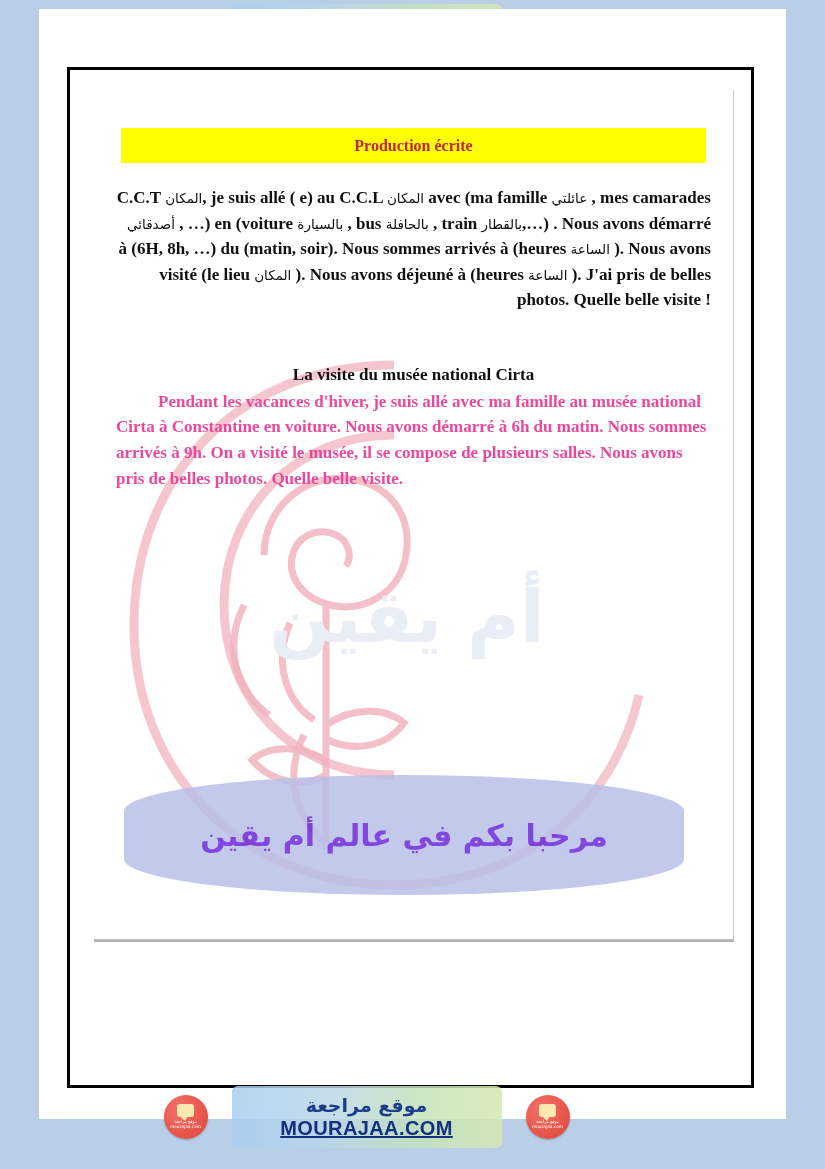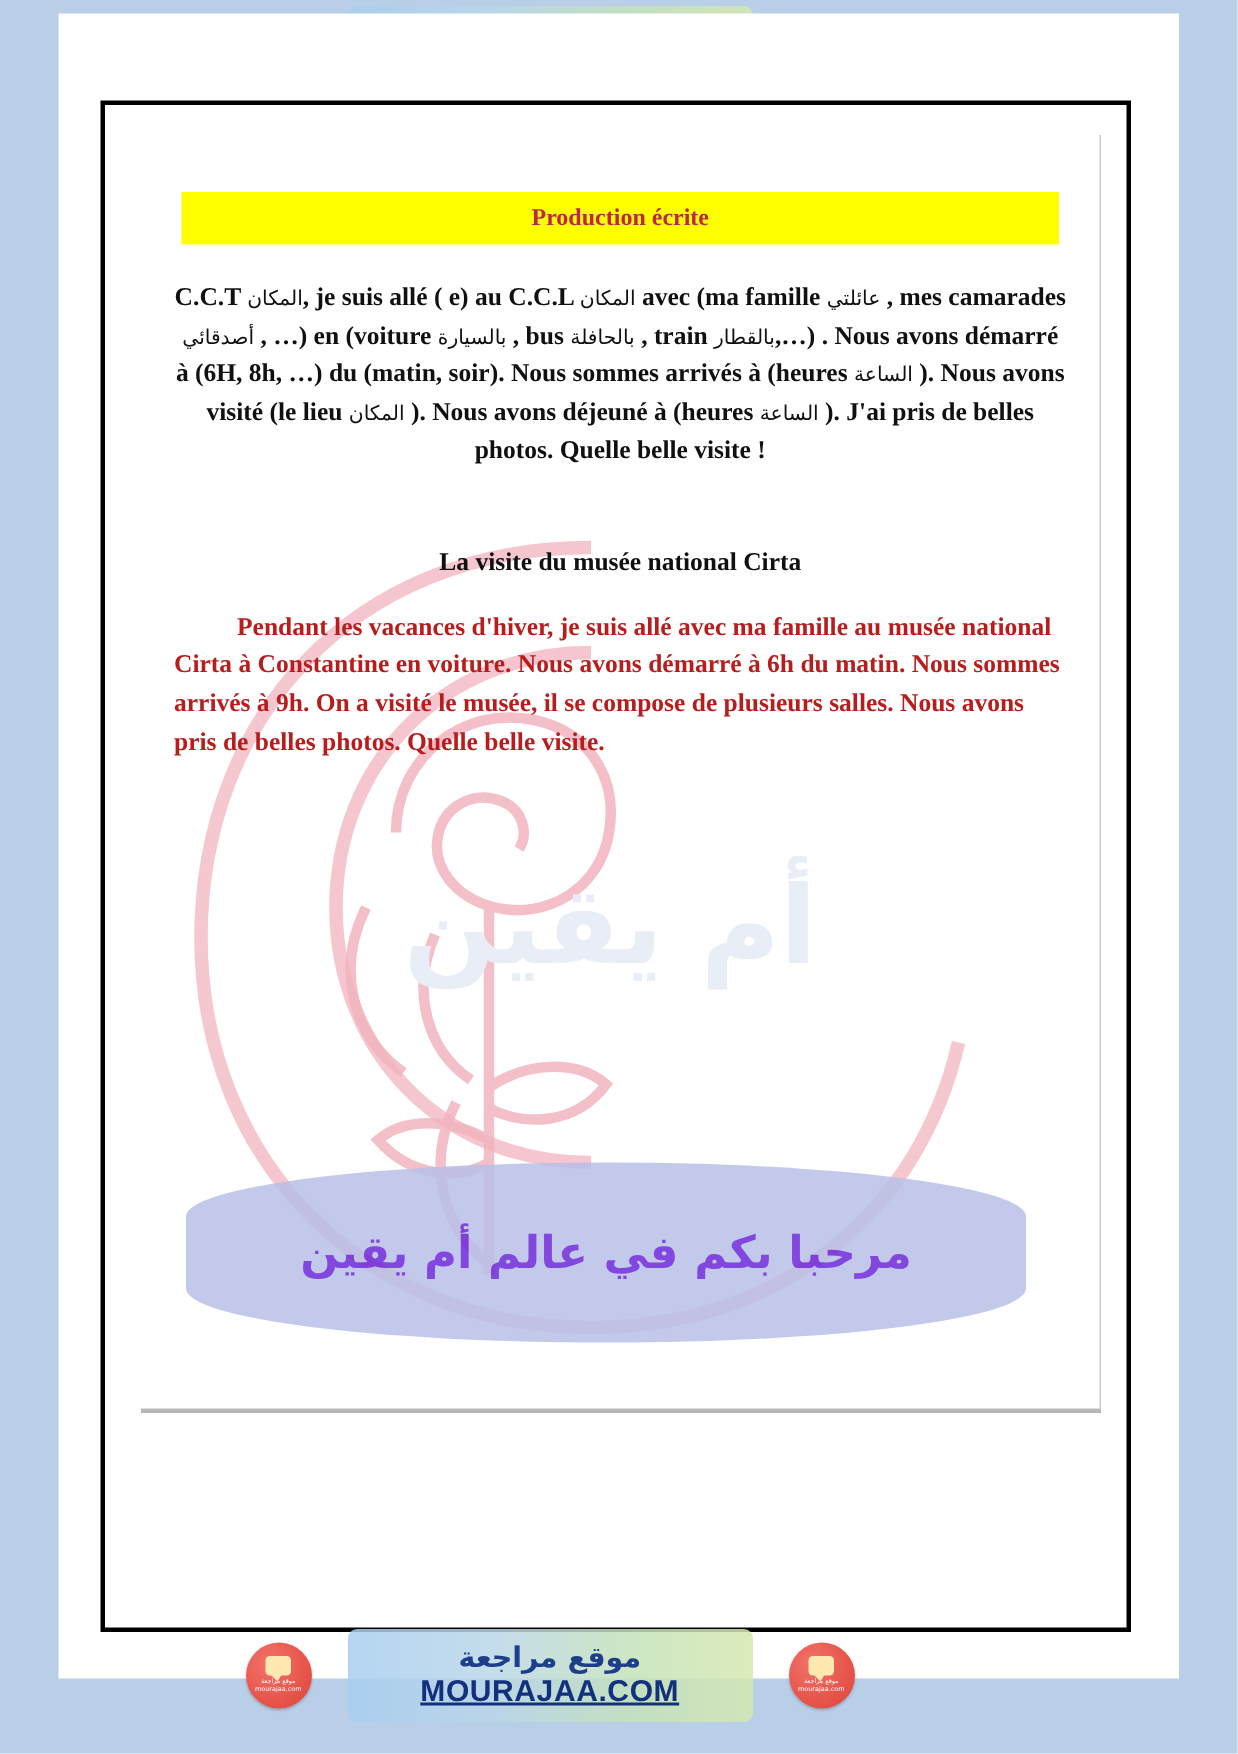--- a/index.html
+++ b/index.html
@@ -202,45 +202,45 @@
     color: #c0264a;
   }
 
   
   .para {
     font-family: "Liberation Serif", serif;
     font-weight: bold;
     font-size: 17px;
     line-height: 1.5;
     color: #101010;
-    text-align: center;
+    text-align: right;
     margin: 0 0 10px 0;
   }
   .ar {
     font-family: "DejaVu Sans", sans-serif;
     font-size: 13.5px;
     font-weight: normal;
     direction: rtl;
     unicode-bidi: isolate;
   }
 
   .subtitle {
     font-family: "Liberation Serif", serif;
     font-weight: bold;
     font-size: 17px;
     color: #101010;
     text-align: center;
-    margin: 52px 0 20px 0;
+    margin: 52px 0 4px 0;
   }
   .model-text {
     font-family: "Liberation Serif", serif;
     font-weight: bold;
     font-size: 17px;
     line-height: 1.52;
-    color: #b91c1c;
+    color: #ec4899;
     text-indent: 42px;
     margin: 0;
   }
 
   
   .bottom-rule {
     position: absolute;
     left: 24px;
     top: 870px;
     width: 640px;

